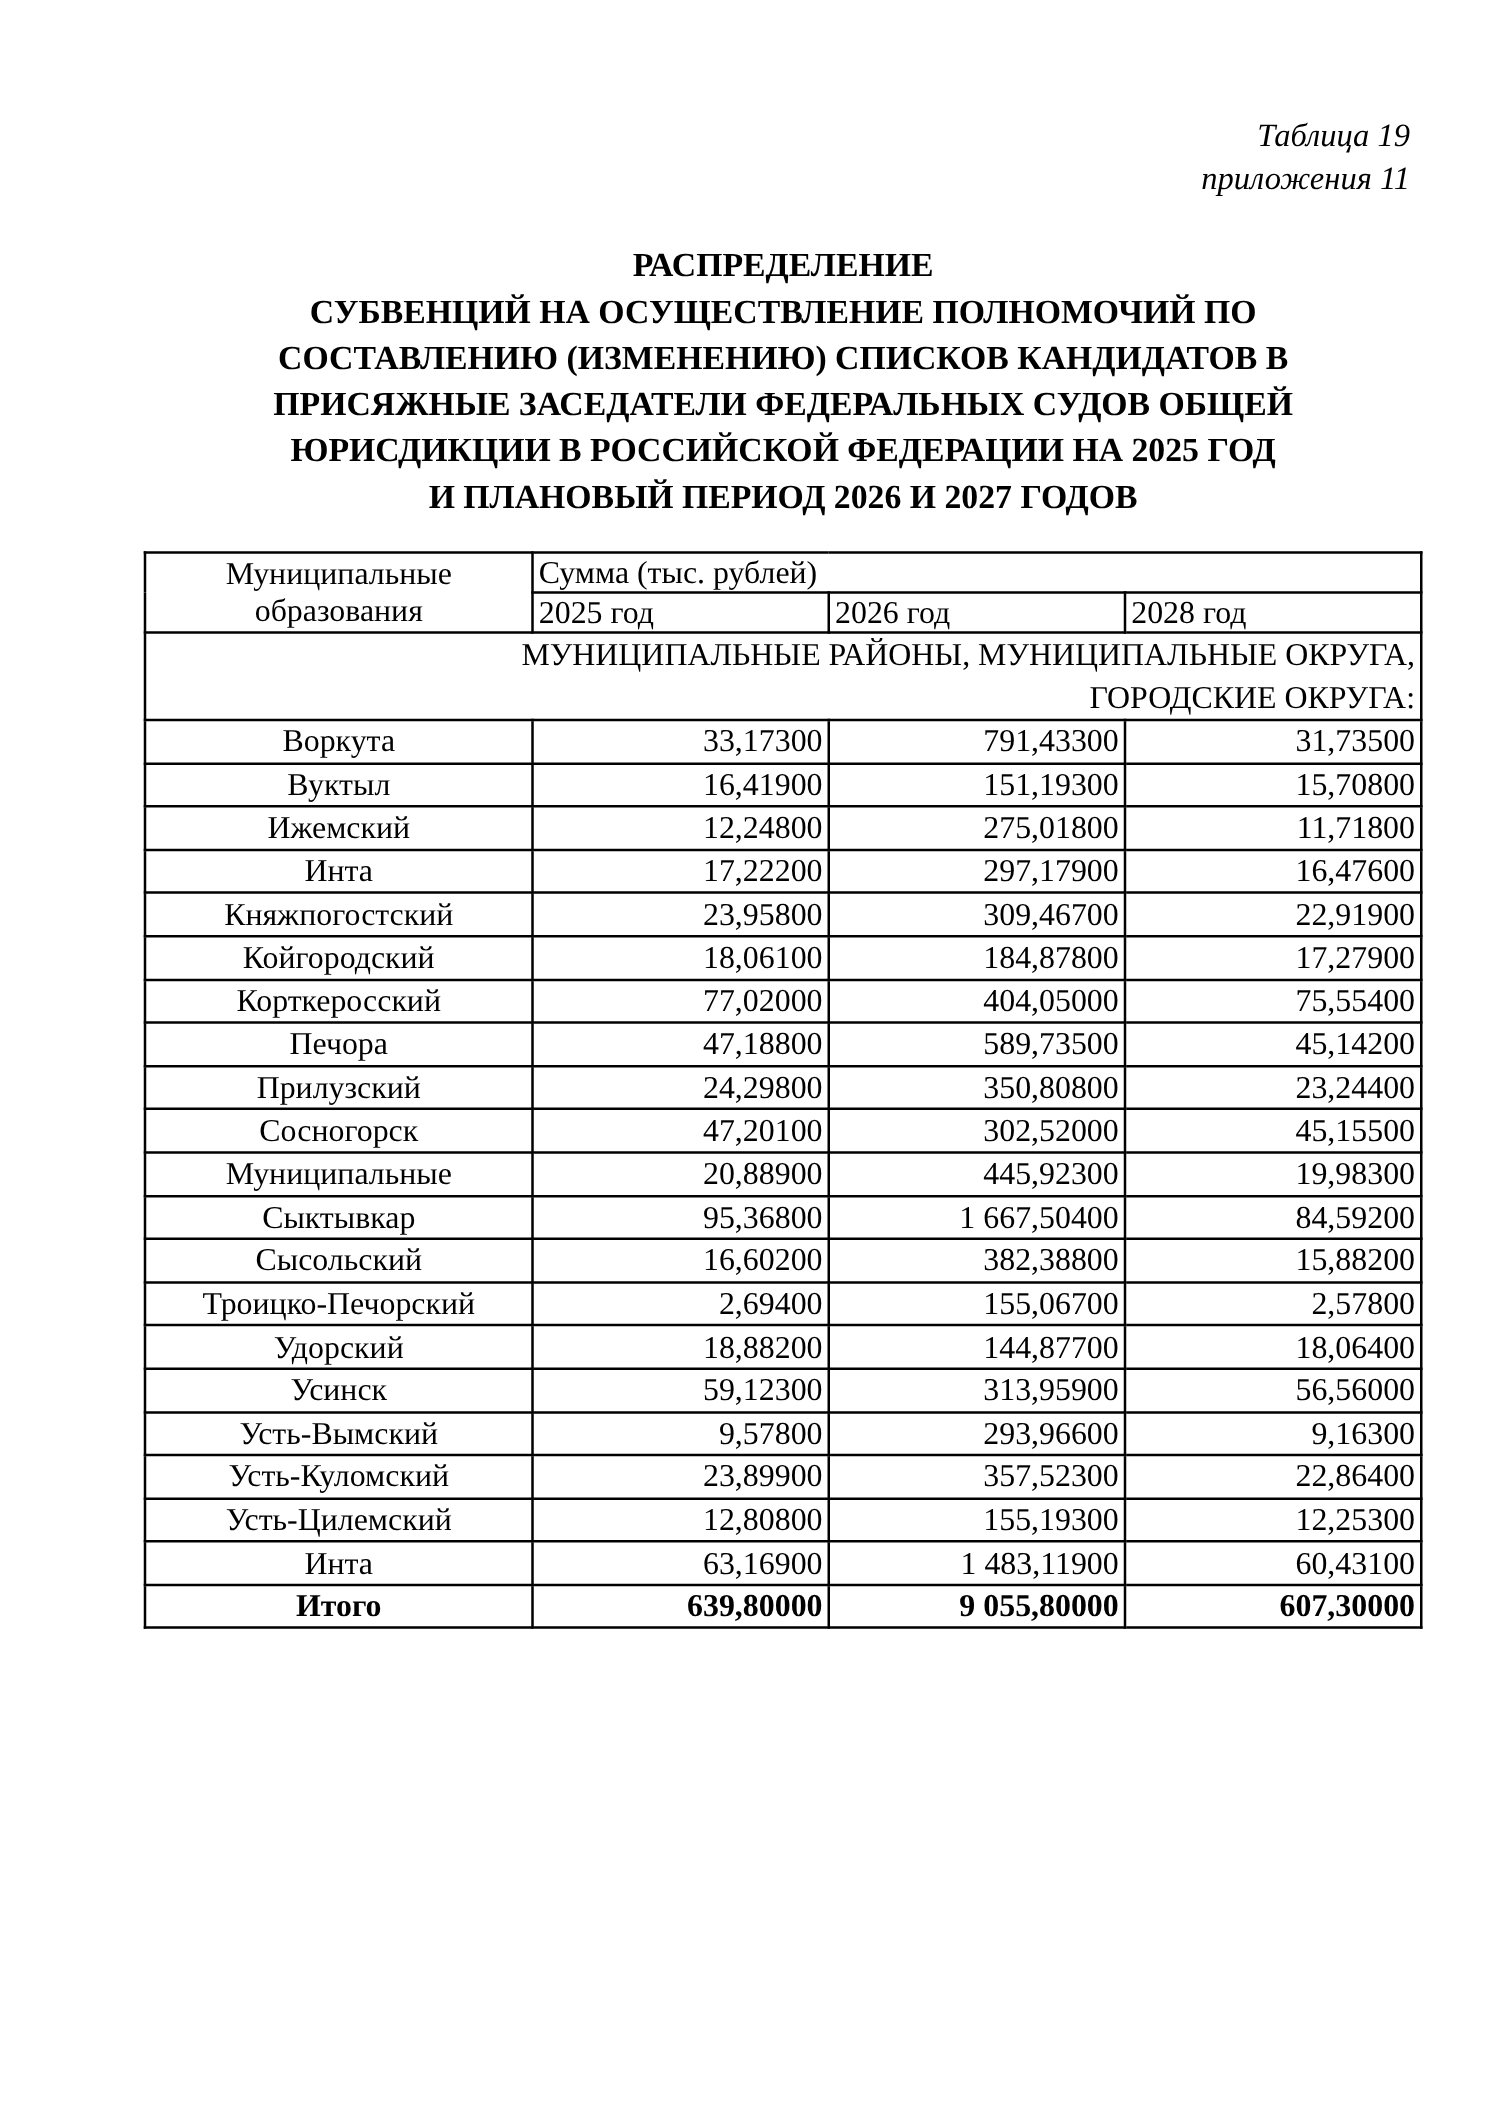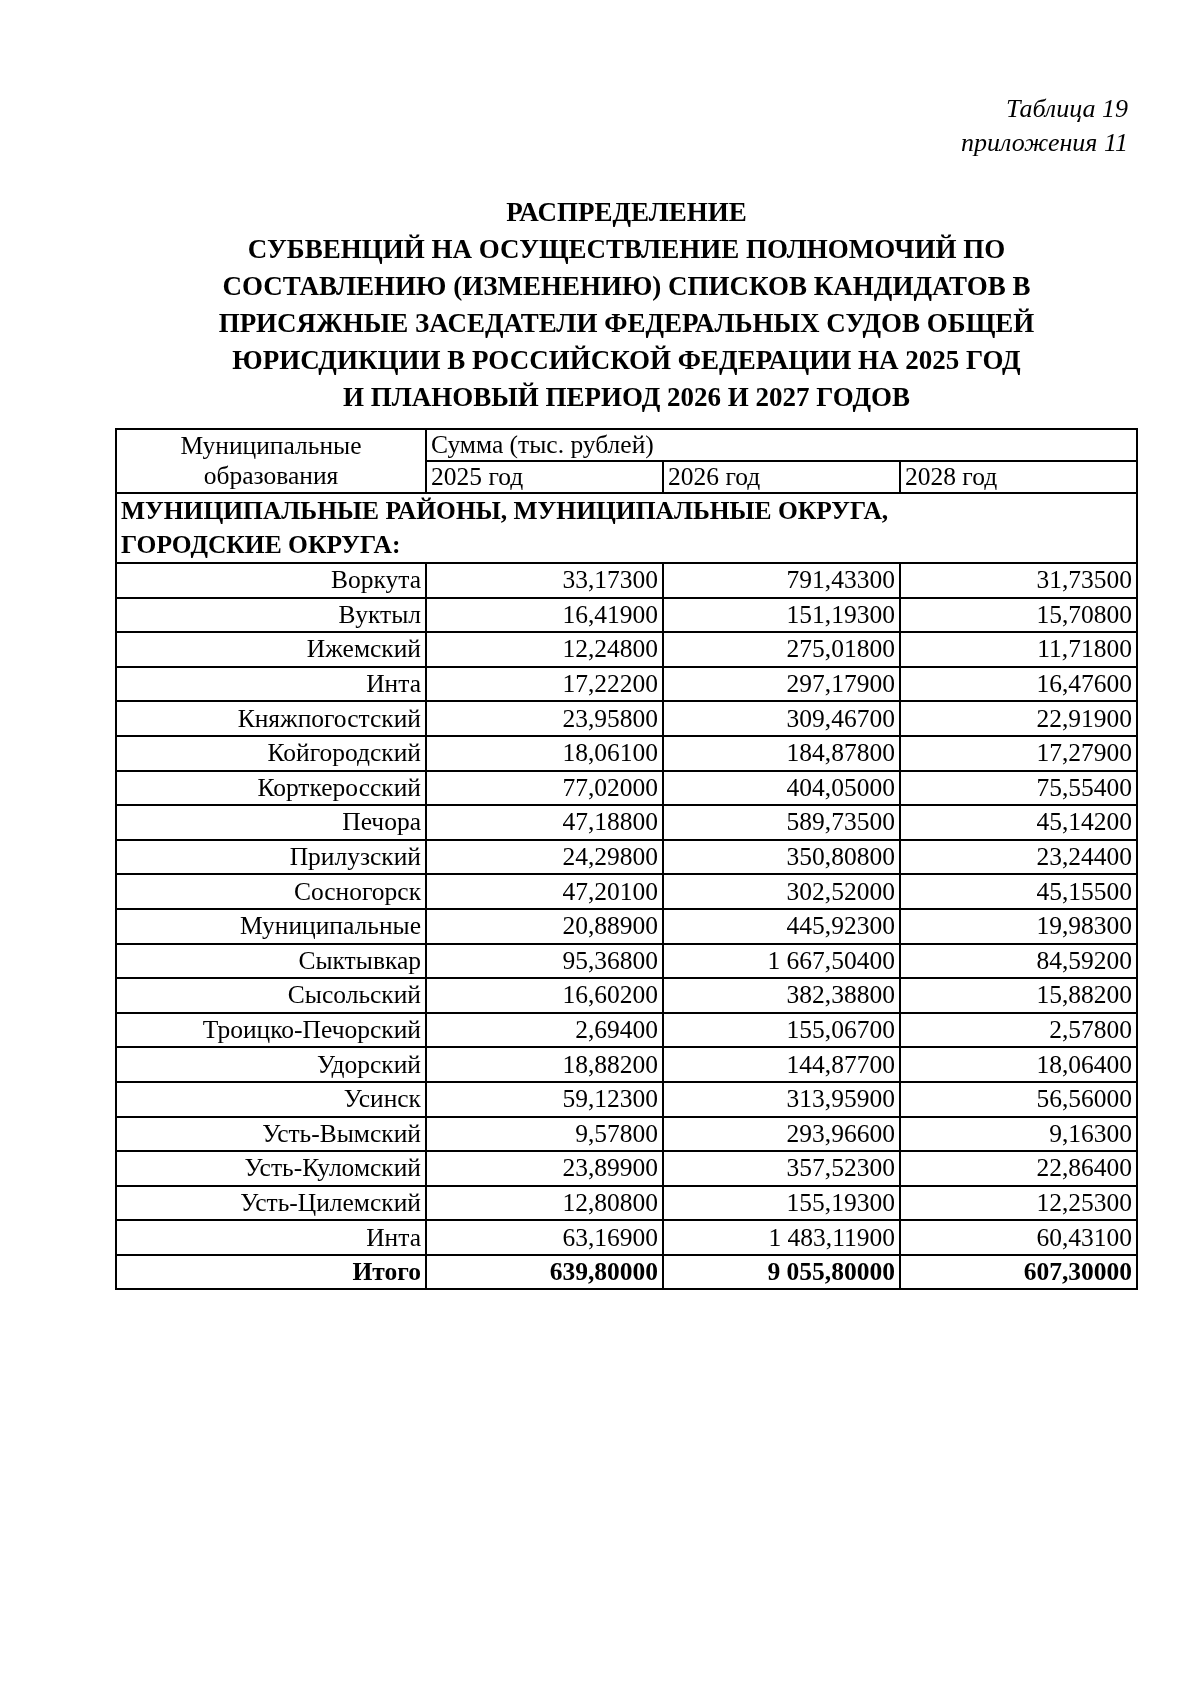--- a/index.html
+++ b/index.html
@@ -1,28 +1,28 @@
 <!DOCTYPE html>
 <html><head>
 <meta charset="utf-8">
 <style>
   html, body { margin: 0; padding: 0; background: #ffffff; }
   body { width: 1200px; height: 1697px; position: relative; overflow: hidden;
          font-family: "Liberation Serif", "DejaVu Serif", serif; color: #000; }
   .ref { position: absolute; right: 72px; top: 92px; text-align: right; font-size: 26px; line-height: 34px; font-style: italic; }
   .title { position: absolute; left: 0; width: 1253px; top: 194px; text-align: center;
            font-weight: bold; font-size: 27px; line-height: 37px; }
-  table { position: absolute; left: 115px; top: 428px; width: 1023px;
+  table { position: absolute; left: 115px; top: 441px; width: 1023px;
           border-collapse: collapse; font-size: 25.5px; }
   td, th { border: 2px solid #000; padding: 0 4px; line-height: 32px; height: 32.6px; font-weight: normal; }
-  .c-name { width: 302px; text-align: right; }
+  .c-name { width: 302px; text-align: center; }
   .c-num { width: 229px; text-align: right; }
   .h-top { text-align: left; line-height: 30px; height: 30px; }
   .h-center { text-align: center; }
-  .section { text-align: left; font-weight: bold; line-height: 34px; }
+  .section { text-align: right; font-weight: normal; line-height: 34px; }
   .total td { font-weight: bold; border-radius: 14px; }
 </style>
 </head>
 <body>
 
 <div class="ref">
   <div>Таблица 19</div>
   <div>приложения 11</div>
 </div>
 

